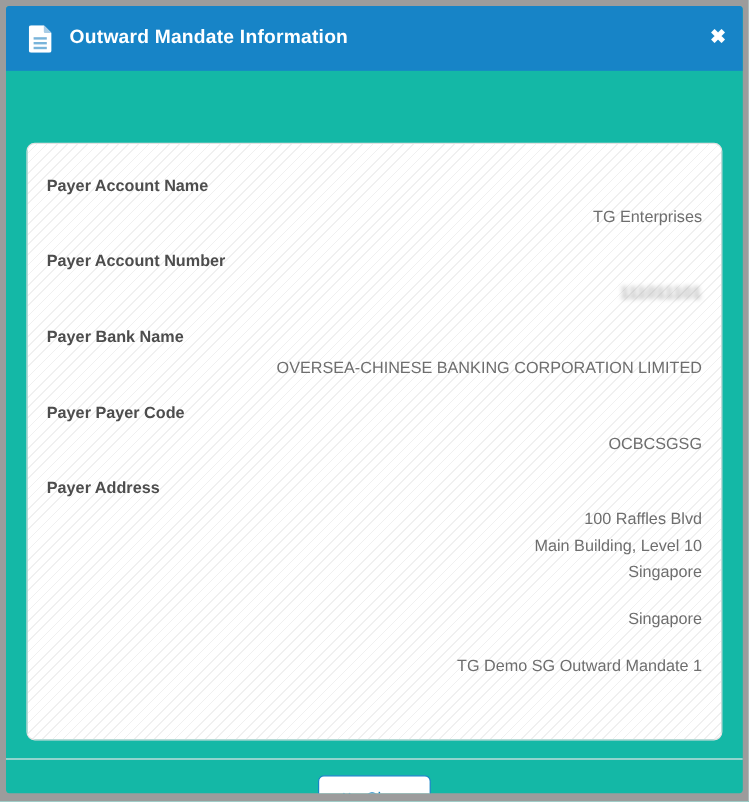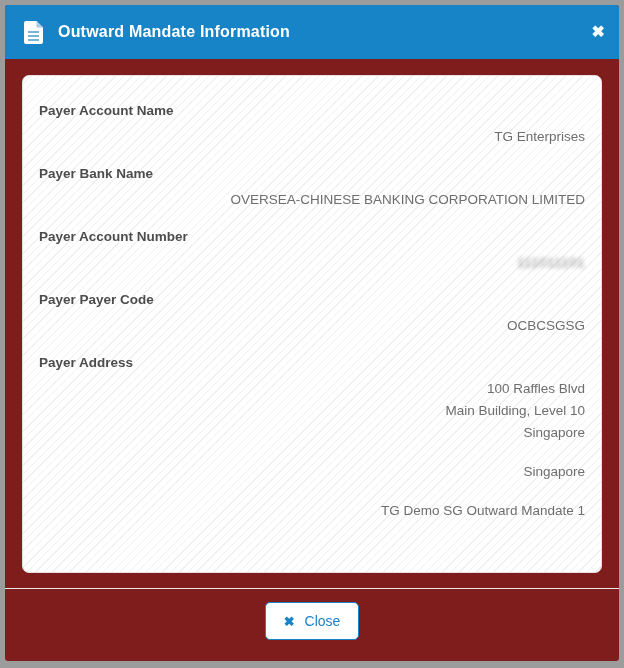--- a/index.html
+++ b/index.html
@@ -1,24 +1,24 @@
 <!DOCTYPE html>
 <html><head>
 <meta charset="utf-8">
 <style>
   html,body{margin:0;padding:0;background:#fff;font-family:"Liberation Sans",sans-serif;}
   .frame{width:624px;height:668px;box-sizing:border-box;background:#9c9c9c;padding:5px 5px 7px 5px;}
-  .modal{width:100%;height:100%;background:#7f1d1d;border-radius:3px;overflow:hidden;display:flex;flex-direction:column;box-sizing:border-box;}
+  .modal{width:100%;height:100%;background:#14b8a6;border-radius:3px;overflow:hidden;display:flex;flex-direction:column;box-sizing:border-box;}
   .modal-header{flex:0 0 54px;height:54px;background:#1784c7;display:flex;align-items:center;padding:0 14px 0 19px;box-sizing:border-box;}
   .doc-icon{display:flex;align-items:center;}
   .modal-title{color:#ffffff;font-weight:bold;font-size:16px;margin-left:15px;letter-spacing:.2px;}
   .header-close{margin-left:auto;color:#ffffff;font-weight:bold;font-size:16px;line-height:1;cursor:pointer;}
   .modal-body{flex:1;padding:16px 17px 0;display:flex;flex-direction:column;box-sizing:border-box;}
   .info-panel{height:498px;box-sizing:border-box;border:1px solid #e2e2e2;border-radius:7px;padding:26px 16px 0;overflow:hidden;
-    background:repeating-linear-gradient(135deg,#ffffff 0px,#ffffff 5px,#f0f0f0 5px,#f0f0f0 6px);}
+    background:repeating-linear-gradient(135deg,#ffffff 0px,#ffffff 5px,#f0f0f0 5px,#f0f0f0 6px);margin-top:44px;}
   .field{margin-bottom:17px;}
   .field-label{font-size:13.5px;font-weight:bold;color:#4d4d4d;line-height:17px;margin-bottom:7px;}
   .field-value{font-size:13.5px;color:#6e6e6e;line-height:22px;text-align:right;}
   .value-masked{filter:blur(2.3px);color:#878787;letter-spacing:.5px;}
   .modal-footer{margin:15px -17px 0;border-top:1px solid #e7e7e7;padding:13px 0 0;display:flex;justify-content:center;}
   .close-btn{display:flex;align-items:center;gap:10px;background:#ffffff;border:1px solid #1784c7;border-radius:5px;
     color:#1784c7;font-size:14px;padding:0 18px;height:38px;font-family:inherit;cursor:pointer;}
   .btn-x{font-weight:bold;font-size:13px;line-height:1;}
 </style>
 </head>
@@ -43,27 +43,27 @@
 
     <div class="modal-body">
       <div class="info-panel">
 
         <div class="field">
           <div class="field-label">Payer Account Name</div>
           <div class="field-value">TG Enterprises</div>
         </div>
 
         <div class="field">
-          <div class="field-label">Payer Bank Name</div>
-          <div class="field-value">OVERSEA-CHINESE BANKING CORPORATION LIMITED</div>
+          <div class="field-label">Payer Account Number</div>
+          <div class="field-value value-masked">111011101</div>
         </div>
 
         <div class="field">
-          <div class="field-label">Payer Account Number</div>
-          <div class="field-value value-masked">111011101</div>
+          <div class="field-label">Payer Bank Name</div>
+          <div class="field-value">OVERSEA-CHINESE BANKING CORPORATION LIMITED</div>
         </div>
 
         <div class="field">
           <div class="field-label">Payer Payer Code</div>
           <div class="field-value">OCBCSGSG</div>
         </div>
 
         <div class="field">
           <div class="field-label">Payer Address</div>
           <div class="field-value">100 Raffles Blvd</div>

